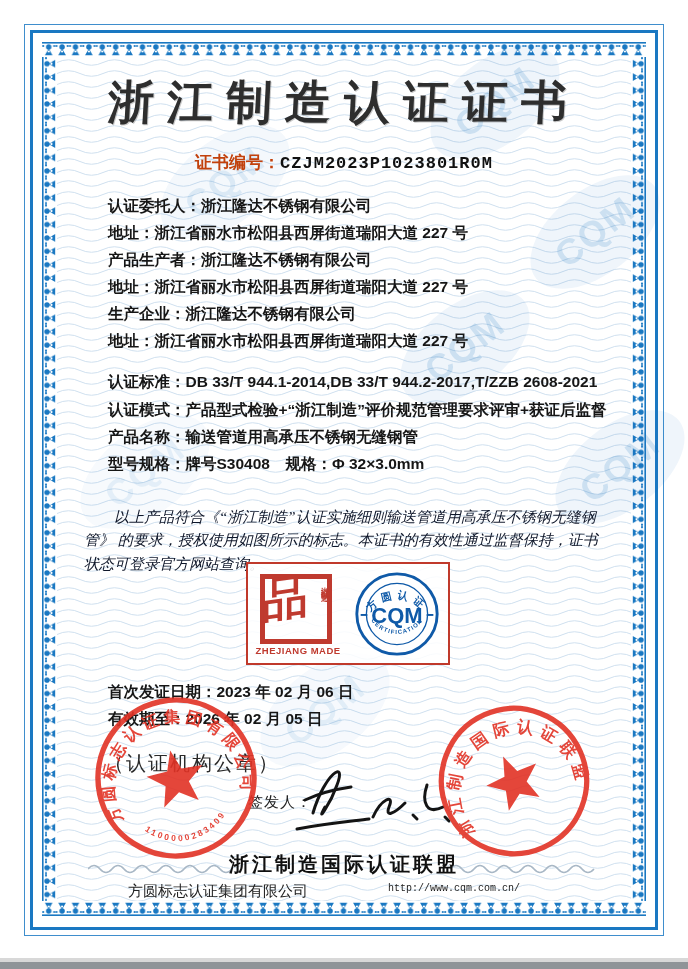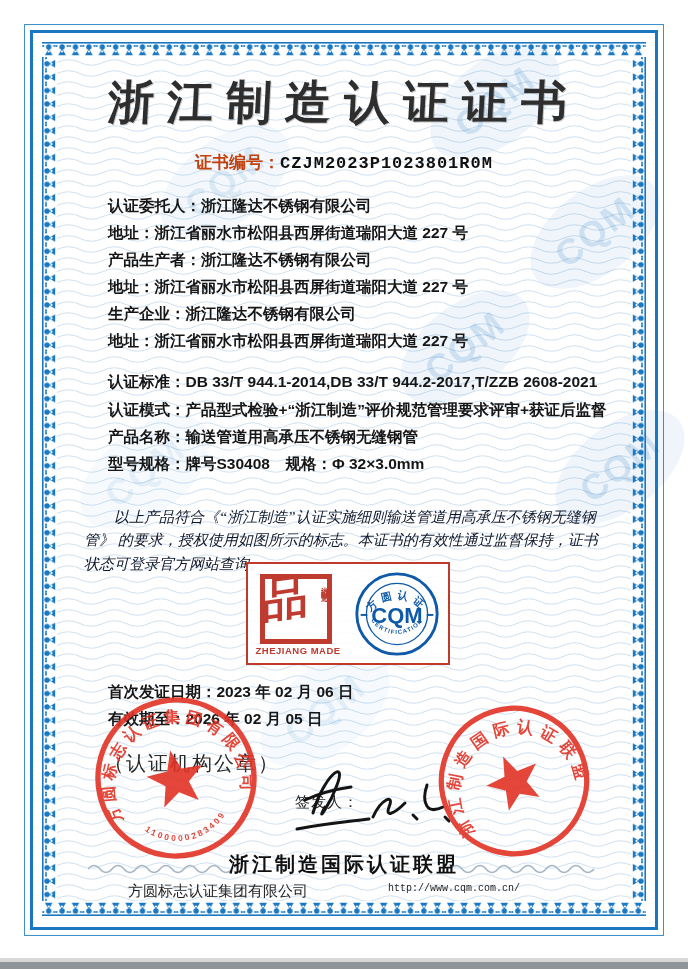--- a/index.html
+++ b/index.html
@@ -39,21 +39,21 @@
   .zjm-frame{position:absolute;left:4px;top:2px;width:62px;height:60px;border:5px solid #bf3a2f;}
   .zjm-mark{position:absolute;left:6px;top:4px;font-family:"Liberation Serif",serif;
             font-size:46px;font-weight:bold;color:#bf3a2f;transform:rotate(-8deg) skewX(-8deg);
             line-height:1;}
   .zjm-vert{position:absolute;right:6px;top:8px;writing-mode:vertical-rl;font-size:9px;
             font-weight:bold;color:#bf3a2f;letter-spacing:2px;}
   .zjm-cap{position:absolute;left:0px;bottom:0px;width:100%;text-align:center;
            font-size:9.5px;font-weight:bold;color:#bf3a2f;letter-spacing:0.5px;white-space:nowrap;}
   
   .note{position:absolute;left:104px;top:750px;z-index:2;font-size:20px;letter-spacing:2px;color:#2a2a2a;}
-  .issuer{position:absolute;left:248px;top:793px;z-index:3;font-size:15px;color:#222;letter-spacing:1px;margin-left:47px;}
+  .issuer{position:absolute;left:248px;top:793px;z-index:3;font-size:15px;color:#222;letter-spacing:1px;}
   .sig{position:absolute;left:285px;top:755px;z-index:4;}
   .seal{position:absolute;z-index:5;opacity:0.9;}
   .seal-left{left:88px;top:690px;transform:rotate(-12deg);}
   .seal-right{left:430px;top:697px;transform:rotate(-24deg);}
   .f-title{position:absolute;left:0;right:0;top:851px;text-align:center;z-index:2;
            font-size:20px;font-weight:bold;color:#101010;letter-spacing:3px;}
   .f-squig{position:absolute;top:862px;z-index:2;}
   .f-left{position:absolute;left:128px;top:882px;z-index:2;font-size:15px;color:#222;}
   .f-right{position:absolute;left:388px;top:883px;z-index:2;font-family:"Liberation Mono",monospace;
            font-size:10px;color:#222;}

